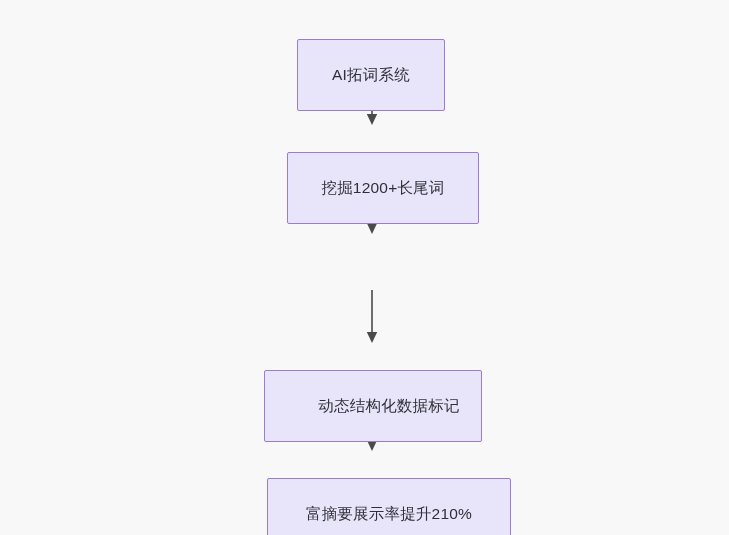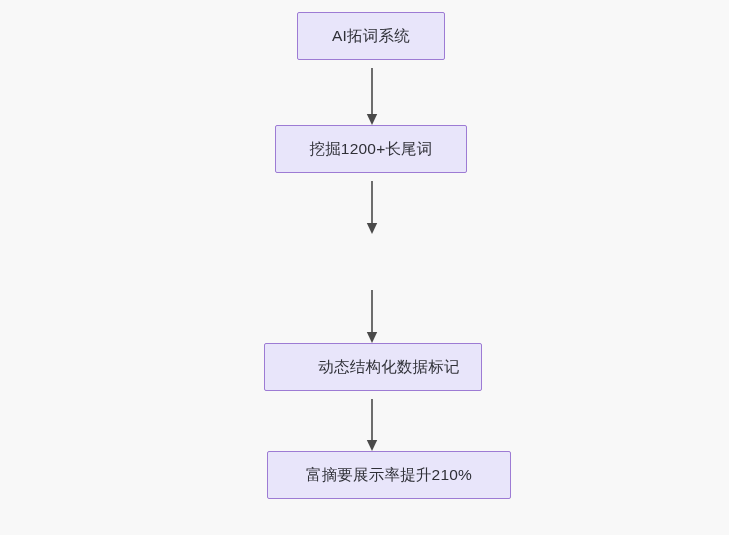--- a/index.html
+++ b/index.html
@@ -16,27 +16,28 @@
   }
   #flowchart-canvas {
     position: relative;
     width: 729px;
     height: 535px;
     background: #f8f8f8;
   }
   .flow-node {
     position: absolute;
     box-sizing: border-box;
-    height: 48px;
+    height: 72px;
     background: #e8e5fa;
     border: 1.6px solid #9d7bd4;
     border-radius: 2px;
     display: flex;
     align-items: center;
     justify-content: center;
+    margin-top: 27px;
   }
   .flow-node-label {
     font-size: 15.5px;
     line-height: 1;
     color: #2f3037;
     letter-spacing: 0.2px;
     white-space: nowrap;
     font-weight: 400;
   }
   .connector {
@@ -79,21 +80,21 @@
     <svg width="24" height="52" viewBox="0 0 24 52" xmlns="http://www.w3.org/2000/svg">
       <line x1="12" y1="0" x2="12" y2="43" stroke="#6d6d6d" stroke-width="2"></line>
       <polygon points="12,52 6.8,41 17.2,41" fill="#4a4a4a"></polygon>
     </svg>
   </div>
 
   <div class="flow-node" id="node-0" style="left: 297px; top: 12px; width: 148px;">
     <span class="flow-node-label">AI拓词系统</span>
   </div>
 
-  <div class="flow-node" id="node-1" style="left: 275px; top: 125px; width: 192px;">
+  <div class="flow-node" id="node-1" style="left: 287px; top: 125px; width: 192px;">
     <span class="flow-node-label">挖掘1200+长尾词</span>
   </div>
 
 
   <div class="flow-node" id="node-3" style="left: 264px; top: 343px; width: 218px; padding-left: 32px;">
     <span class="flow-node-label">动态结构化数据标记</span>
   </div>
 
   <div class="flow-node" id="node-4" style="left: 267px; top: 451px; width: 244px;">
     <span class="flow-node-label">富摘要展示率提升210%</span>

